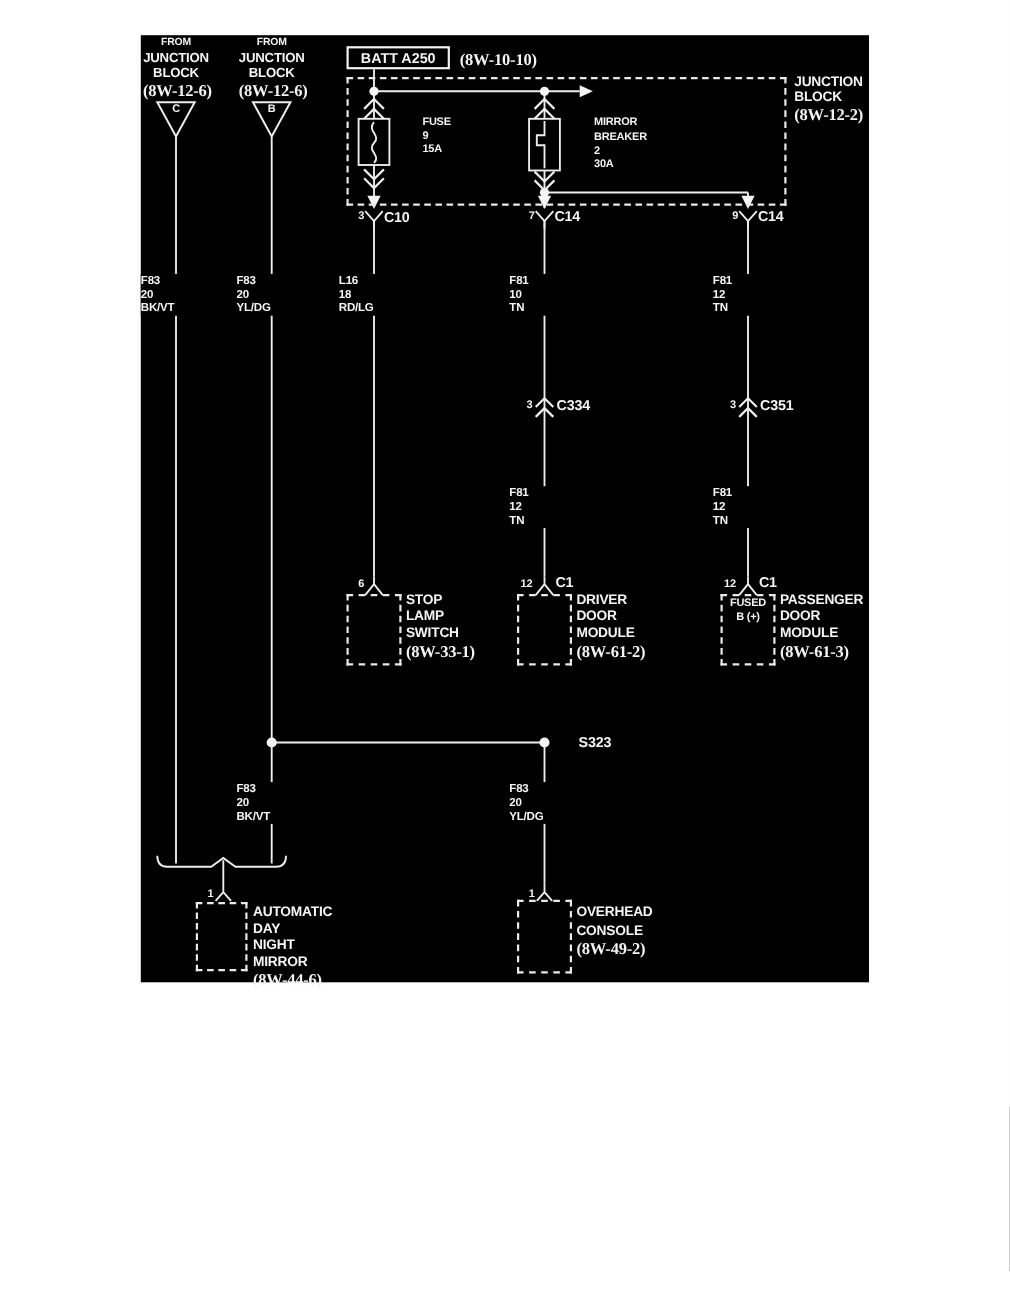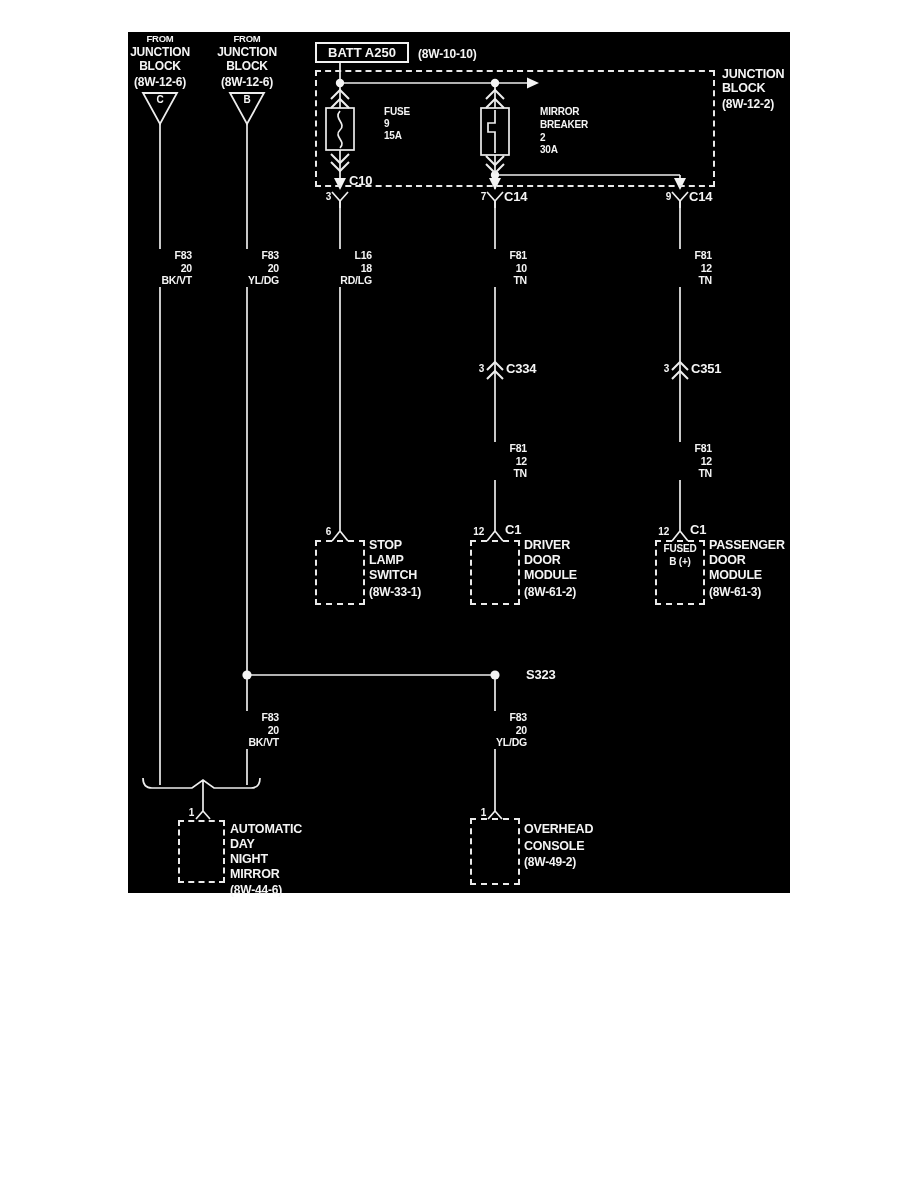--- a/index.html
+++ b/index.html
@@ -6,33 +6,33 @@
   .page { position:relative; width:918px; height:1006px; background:#ffffff; overflow:hidden;
           font-family:"Liberation Sans", sans-serif; }
   .diagram { position:absolute; left:128px; top:32px; width:662px; height:861px; background:#000000; }
   .geom { position:absolute; left:0; top:0; }
   .t { position:absolute; color:#f4f4f4; font-weight:bold; white-space:nowrap;
        font-family:"Liberation Sans", sans-serif; letter-spacing:-0.2px; }
   .center { text-align:center; }
   .right { text-align:right; }
   .src-from { font-size:9.5px; }
   .src-main { font-size:12px; }
-  .ref { font-size:12px; font-weight:bold; }
+  .ref { font-size:15px; font-weight:bold;font-family:Liberation Serif, serif; }
   .tri-letter { font-size:10px; }
   .batt-box { position:absolute; left:187px; top:10px; width:90px; height:17px;
               border:2px solid #f2f2f2; color:#f4f4f4; font-weight:bold; font-size:13px;
               line-height:17px; text-align:center; }
   .jb-box { position:absolute; left:187px; top:38px; width:396px; height:113px;
             border:2.5px dashed #e9e9e9; }
   .comp-box { position:absolute; border:2px dashed #e9e9e9; }
   .jb-title { font-size:12.5px; }
   .dev-label { font-size:10px;margin-left:26px; }
   .pin { font-size:10px; }
   .conn-name { font-size:13px; }
-  .wire-label { width:64px; text-align:right; background:#000000; font-size:10.5px;
+  .wire-label { width:64px; text-align:left; background:#000000; font-size:10.5px;
                 line-height:12.5px; font-weight:bold; }
   .comp-label { font-size:12.5px; }
   .splice-name { font-size:13px; }
   .inner-label { font-size:10px; }
 </style>
 </head>
 <body>
 
 <div class="page">
   <div class="diagram">
@@ -152,21 +152,21 @@
     <div class="t dev-label" style="left:230px;top:74px">FUSE</div>
     <div class="t dev-label" style="left:230px;top:86px">9</div>
     <div class="t dev-label" style="left:230px;top:98px">15A</div>
 
     <div class="t dev-label" style="left:386px;top:74px">MIRROR</div>
     <div class="t dev-label" style="left:386px;top:87px">BREAKER</div>
     <div class="t dev-label" style="left:386px;top:100px">2</div>
     <div class="t dev-label" style="left:386px;top:112px">30A</div>
 
     <div class="t right pin" style="left:181px;top:159px;width:22px">3</div>
-    <div class="t conn-name" style="left:221px;top:141px">C10</div>
+    <div class="t conn-name" style="left:221px;top:158px">C10</div>
     <div class="t right pin" style="left:336px;top:159px;width:22px">7</div>
     <div class="t conn-name" style="left:376px;top:157px">C14</div>
     <div class="t right pin" style="left:521px;top:159px;width:22px">9</div>
     <div class="t conn-name" style="left:561px;top:157px">C14</div>
 
     <div class="t wire-label" style="left:0px;top:217px"><span>F83</span><br><span>20</span><br><span>BK/VT</span></div>
     <div class="t wire-label" style="left:87px;top:217px"><span>F83</span><br><span>20</span><br><span>YL/DG</span></div>
     <div class="t wire-label" style="left:180px;top:217px"><span>L16</span><br><span>18</span><br><span>RD/LG</span></div>
     <div class="t wire-label" style="left:335px;top:217px"><span>F81</span><br><span>10</span><br><span>TN</span></div>
     <div class="t wire-label" style="left:520px;top:217px"><span>F81</span><br><span>12</span><br><span>TN</span></div>

